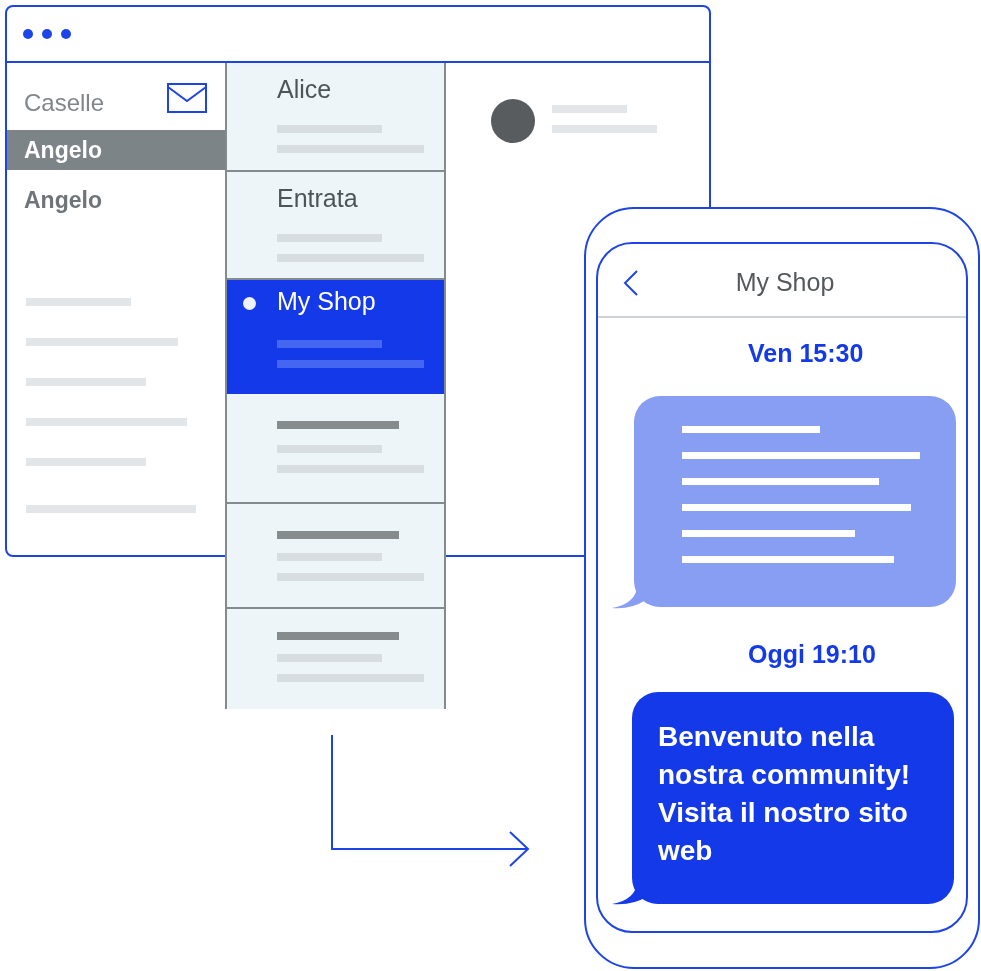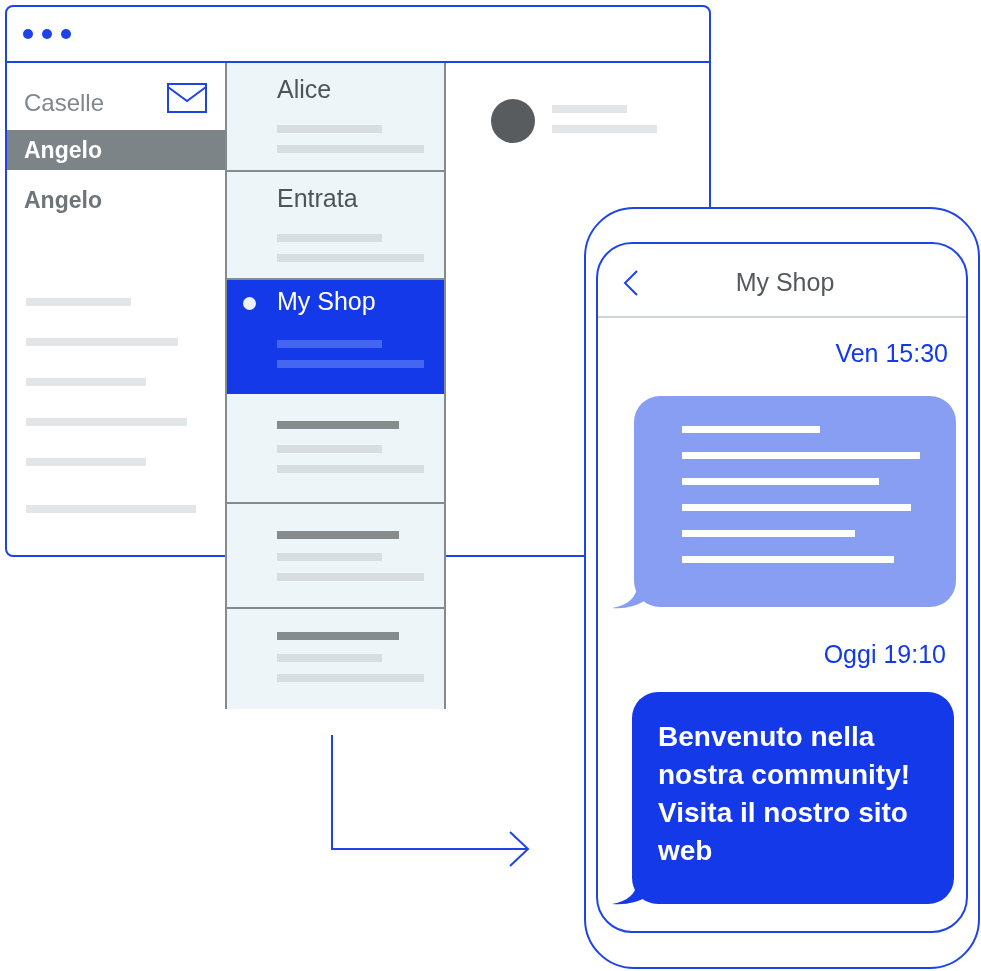--- a/index.html
+++ b/index.html
@@ -40,21 +40,21 @@
   .arrow-h { left: 331px; top: 848px; width: 197px; height: 2px; background: #1e44e8; }
 
   
   .phone-outer { left: 584px; top: 207px; width: 396px; height: 762px;
                  border: 2px solid #1e44e8; border-radius: 50px; background: #fff; }
   .phone-inner { left: 596px; top: 242px; width: 372px; height: 691px;
                  border: 2px solid #1e44e8; border-radius: 36px; background: #fff; overflow: hidden; }
   .phone-header { left: 0; top: 0; width: 368px; height: 74px; border-bottom: 2px solid #d0d3d5; }
   .back-icon { left: 24px; top: 26px; width: 18px; height: 26px; }
   .phone-title { left: 0; top: 24px; width: 368px; text-align: center; font-size: 25px; color: #55595c; padding-left: 6px; }
-  .ts { font-size: 25px; font-weight: normal; color: #1339e8; text-align: right; }
+  .ts { font-size: 25px; font-weight: bold; color: #1339e8; }
 
   .bubble1 { left: 36px; top: 152px; width: 322px; height: 211px; background: #889ef2; border-radius: 26px; }
   .bubble2 { left: 34px; top: 448px; width: 322px; height: 212px; background: #1339e8; border-radius: 26px; }
   .bline { background: #ffffff; height: 7px; left: 48px; }
   .bubble-text { left: 26px; top: 26px; width: 290px; font-size: 28px; font-weight: bold;
                  line-height: 38px; color: #ffffff; }
 </style>
 </head>
 <body>
 

